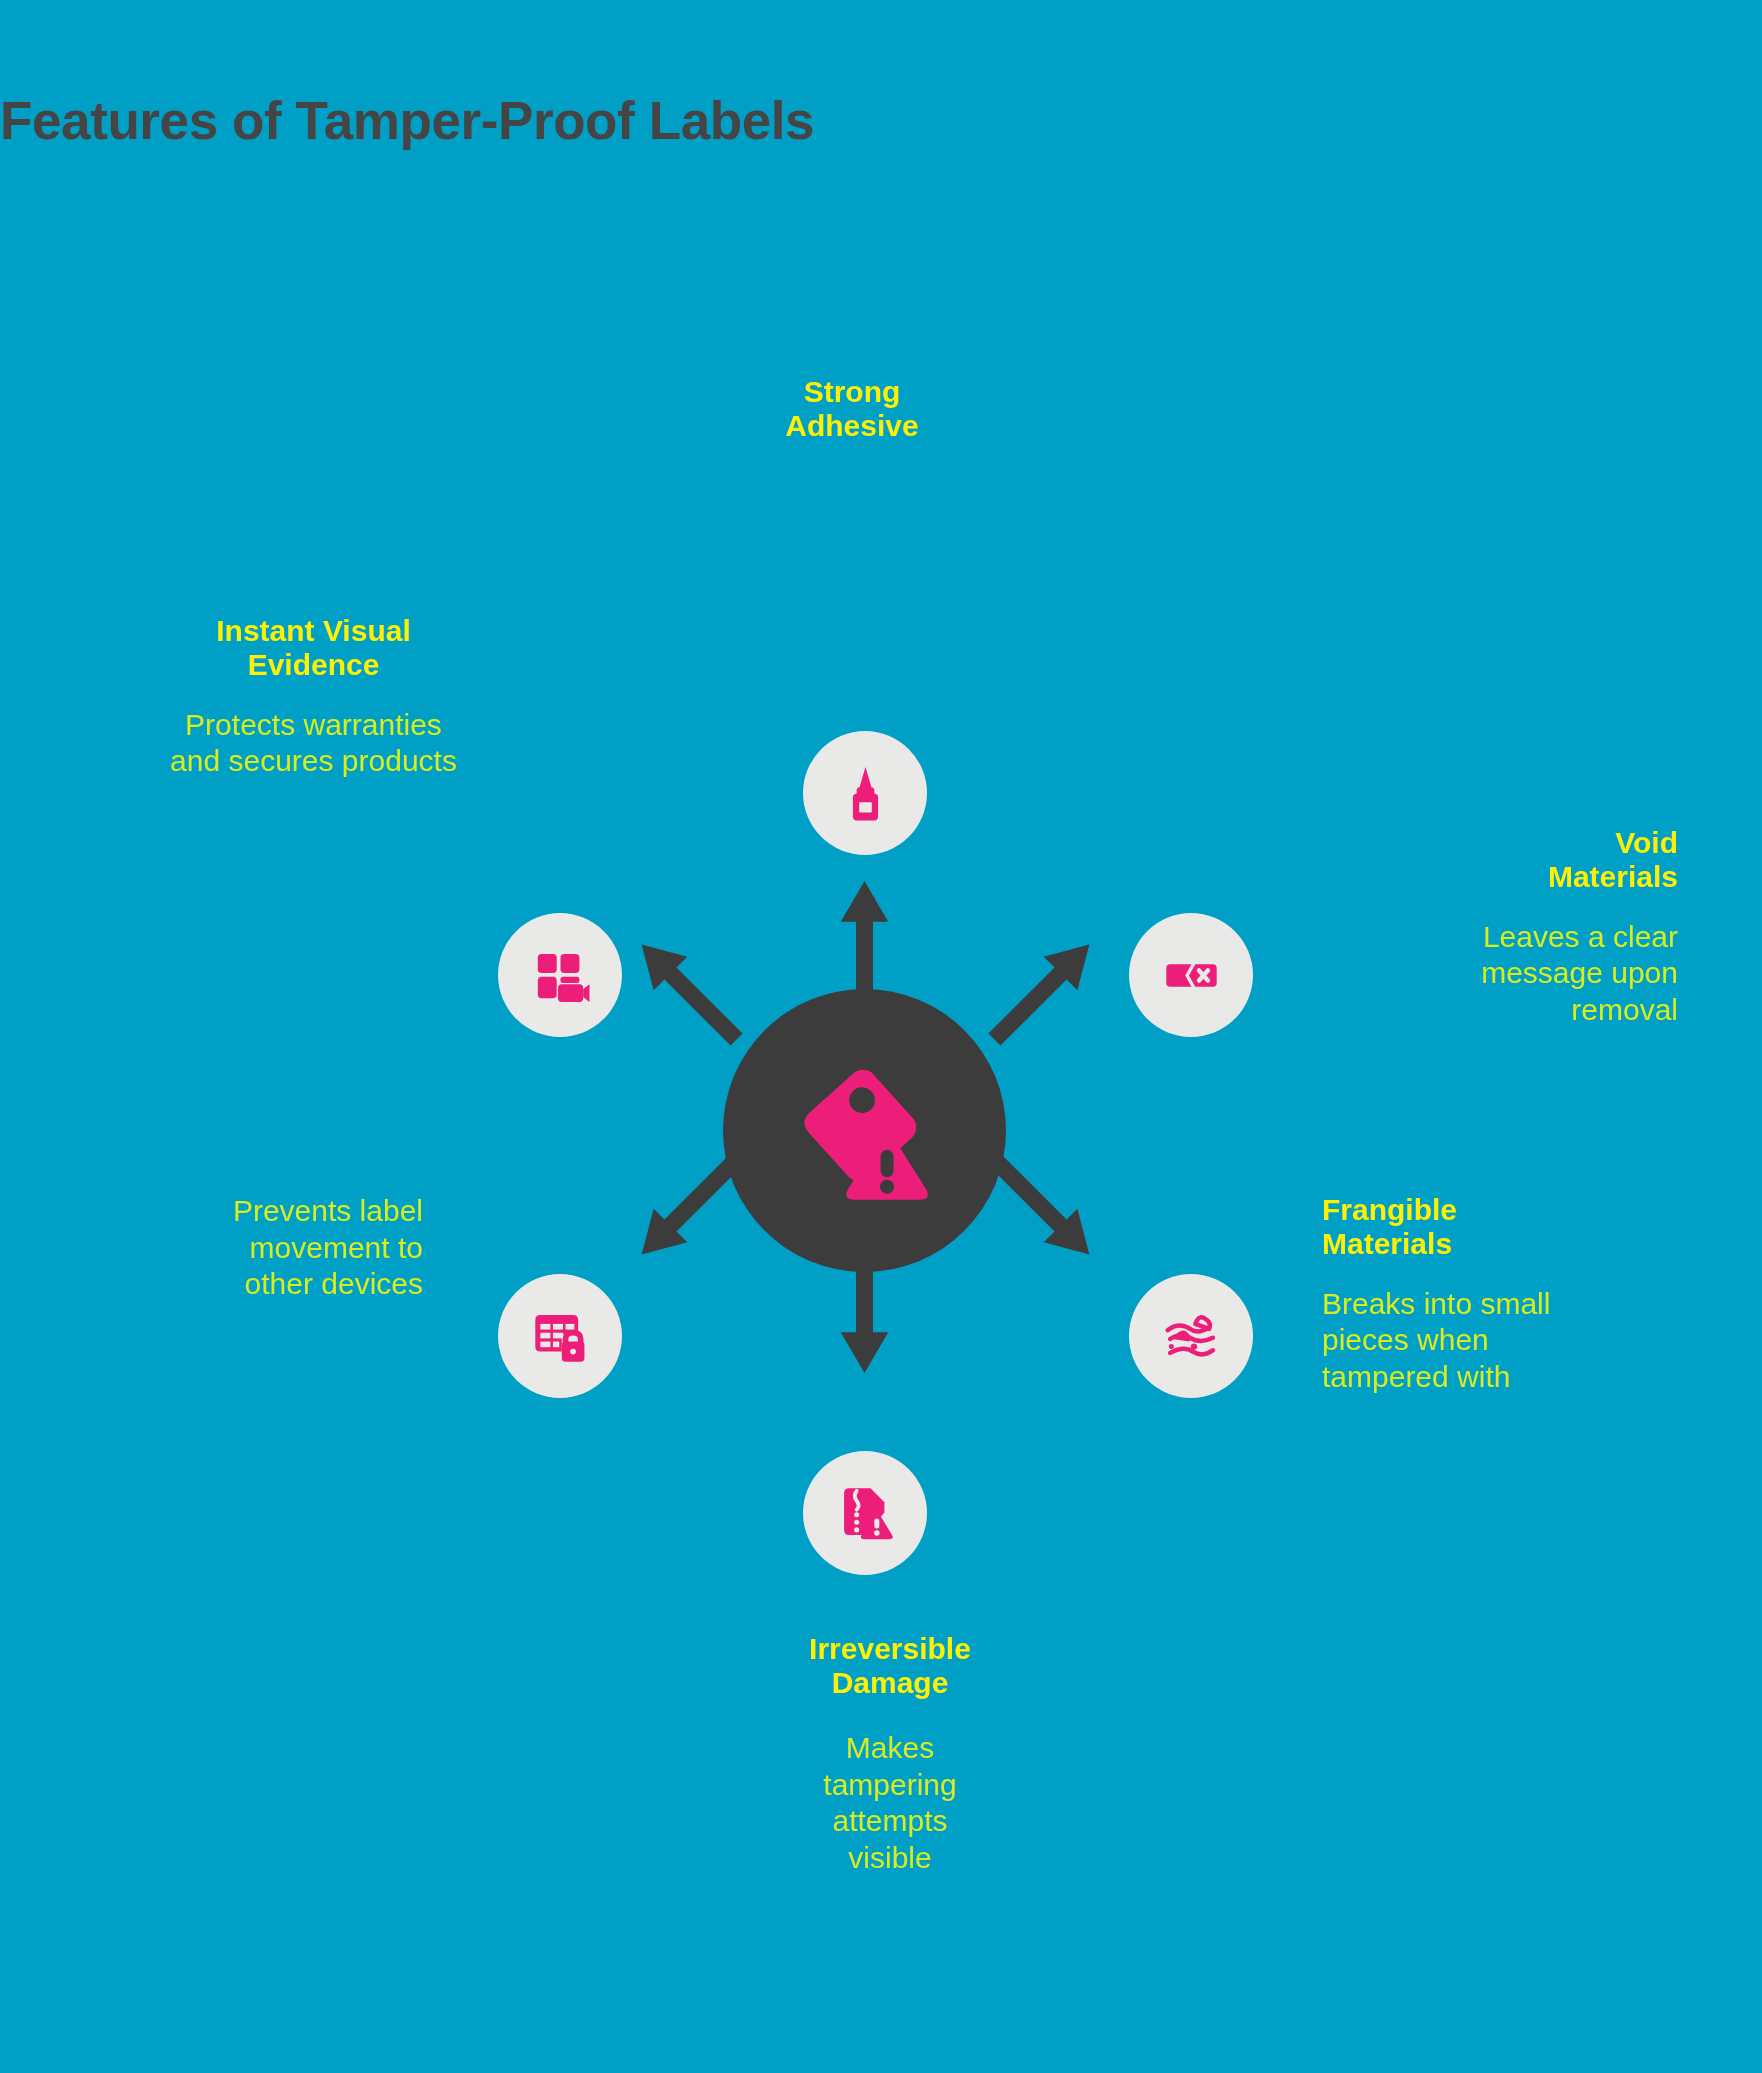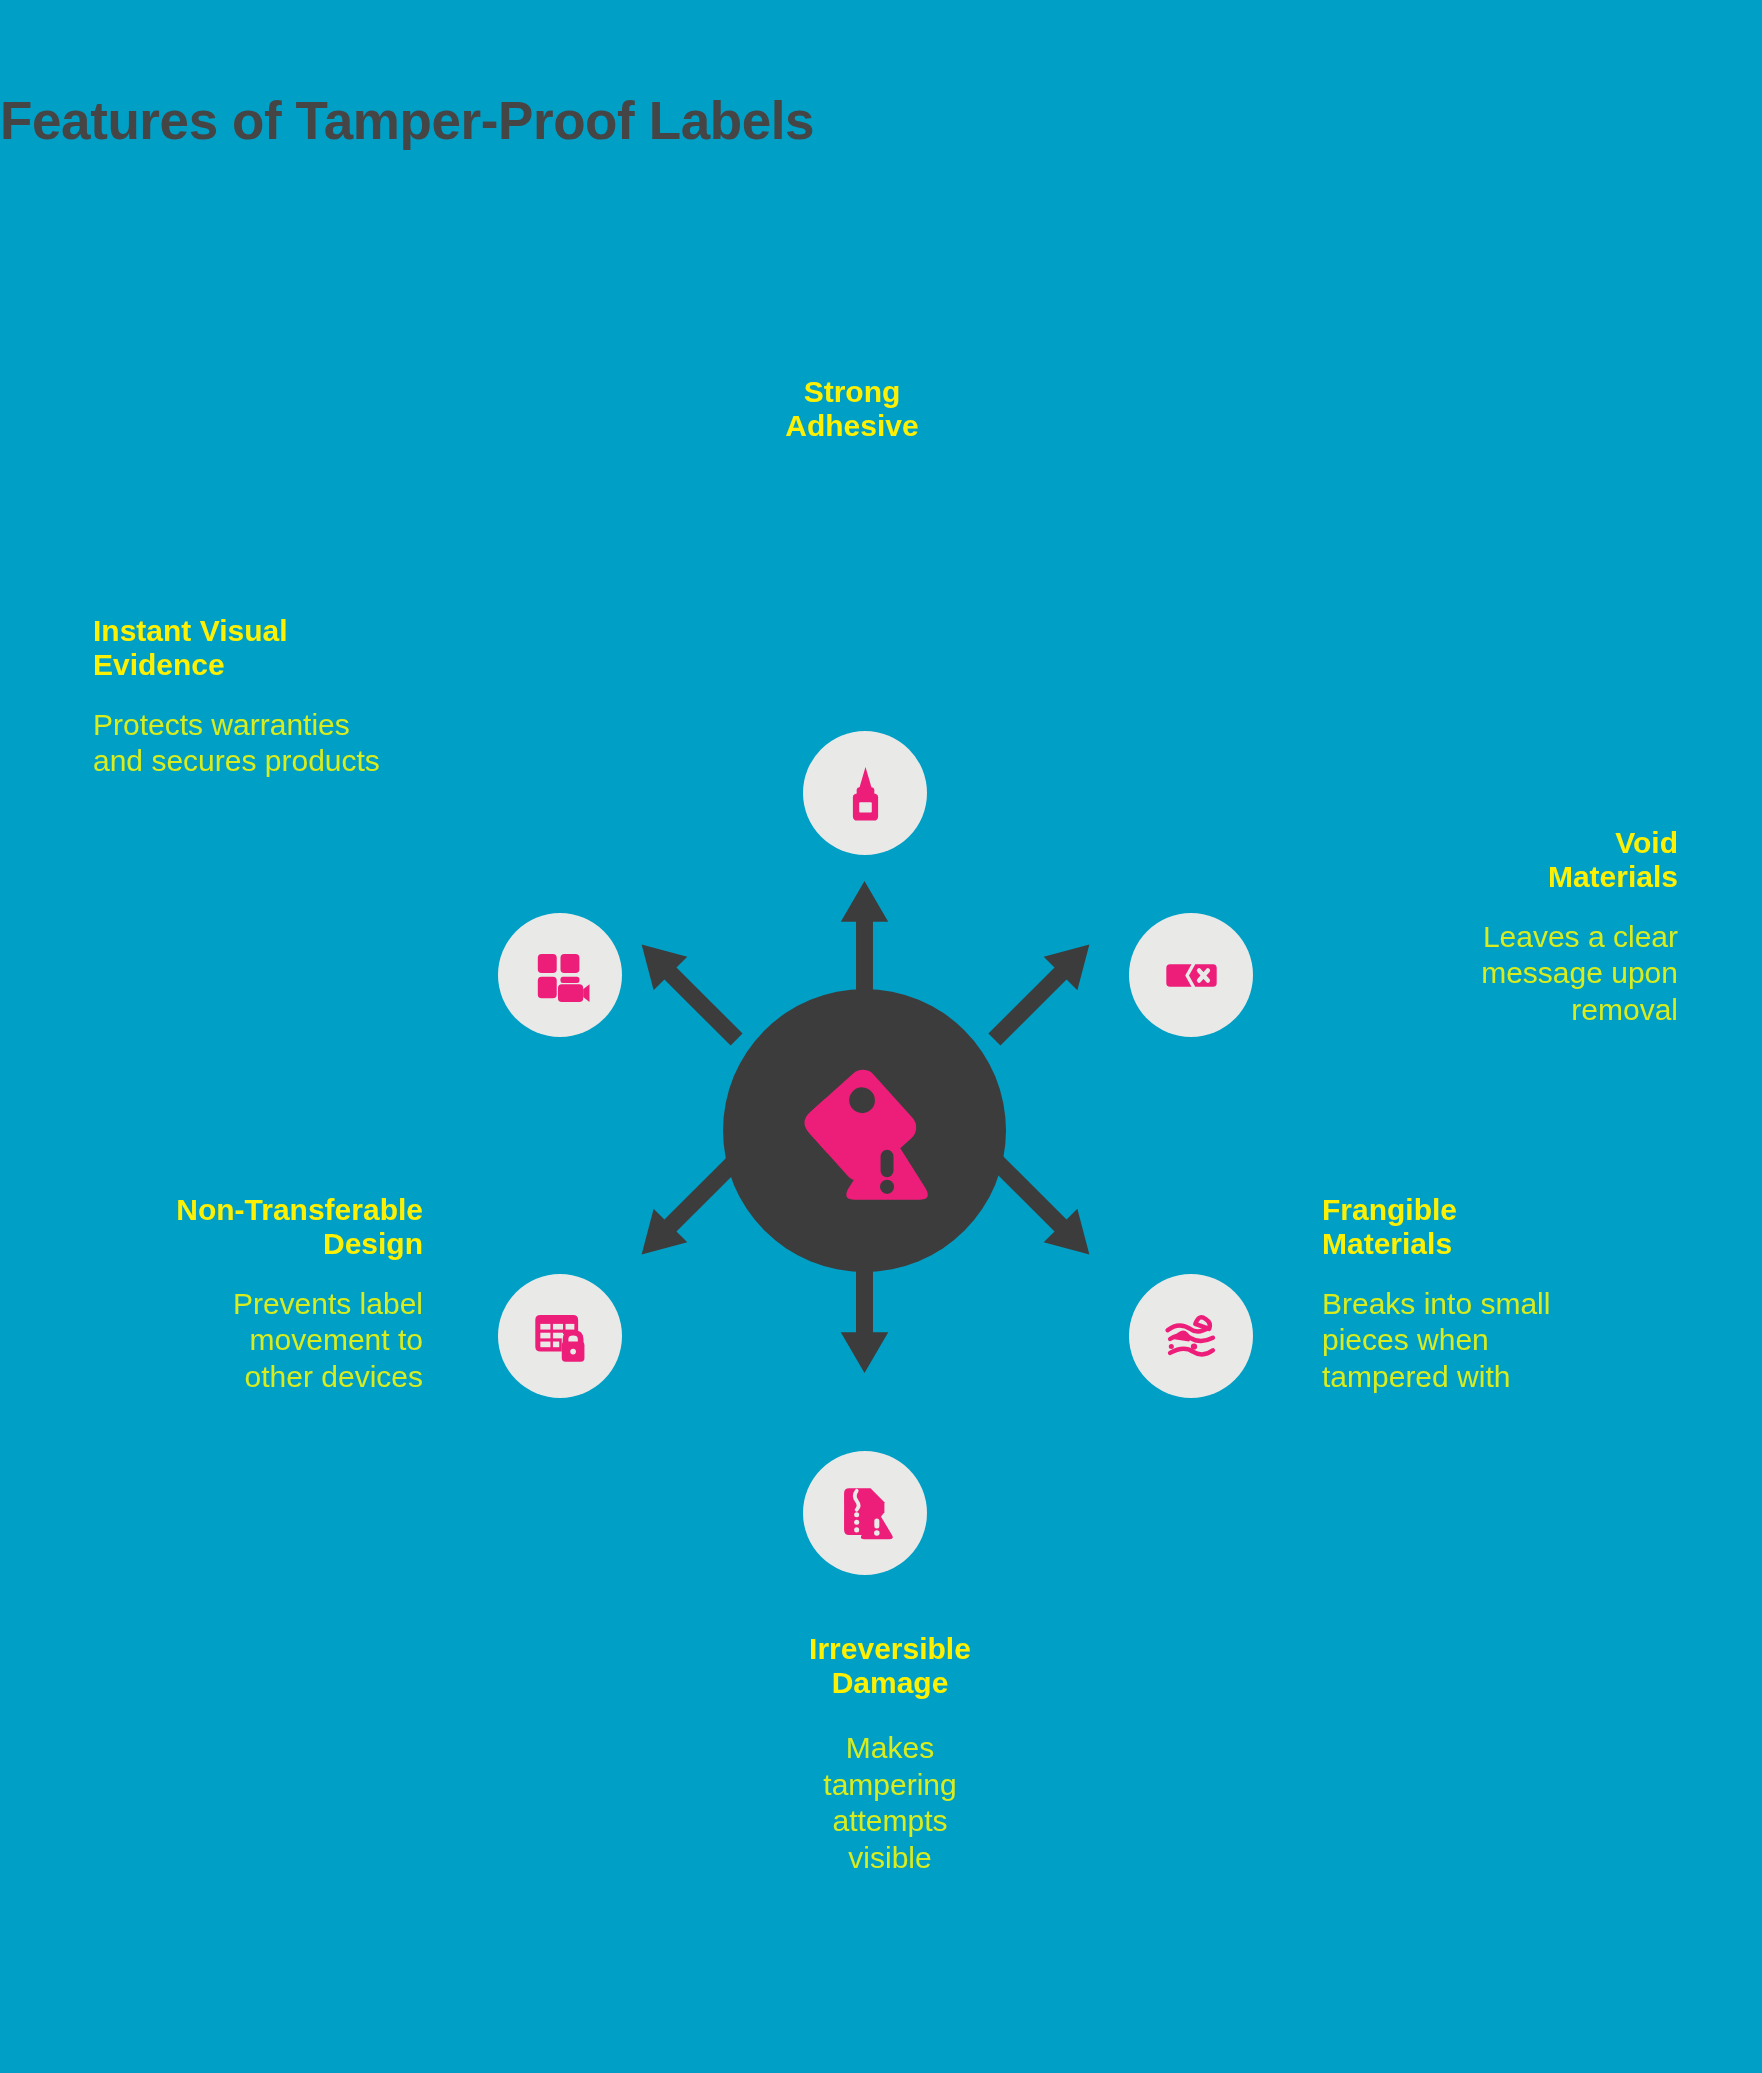--- a/index.html
+++ b/index.html
@@ -98,21 +98,21 @@
   .block .bd {
     font-size: 30px;
     font-weight: normal;
     color: #D9ED1E;
     line-height: 1.22;
     margin: 0;
     white-space: pre-line;
   }
 
   .blk-strong-adhesive   { left: 653px;  top: 375px;  width: 398px; text-align: center; }
-  .blk-instant-visual    { left: 93px;  top: 614px;  width: 441px; text-align: left; }
+  .blk-instant-visual    { left: 93px;  top: 614px;  width: 441px; text-align: center; }
   .blk-void-materials    { left: 1322px; top: 826px;  width: 356px; text-align: right; }
   .blk-frangible         { left: 1322px; top: 1193px; width: 356px; text-align: left; }
   .blk-irreversible      { left: 729px;  top: 1632px; width: 322px; text-align: center; }
   .blk-non-transferable  { left: 76px;   top: 1193px; width: 347px; text-align: right; }
 
   .blk-strong-adhesive .bt { margin-bottom: 27px; }
   .blk-irreversible .bt    { margin-bottom: 31px; }
 </style>
 </head>
 <body>
@@ -296,21 +296,19 @@
   <div class="block blk-irreversible">
     <div class="bt">Irreversible
 Damage</div>
     <div class="bd">Makes
 tampering
 attempts
 visible</div>
   </div>
 
   <div class="block blk-non-transferable">
-    <div class="bt">Non-Transferable
-Design</div>
     <div class="bd">Prevents label
 movement to
 other devices</div>
   </div>
 
 </div>
 
 
 </body></html>

